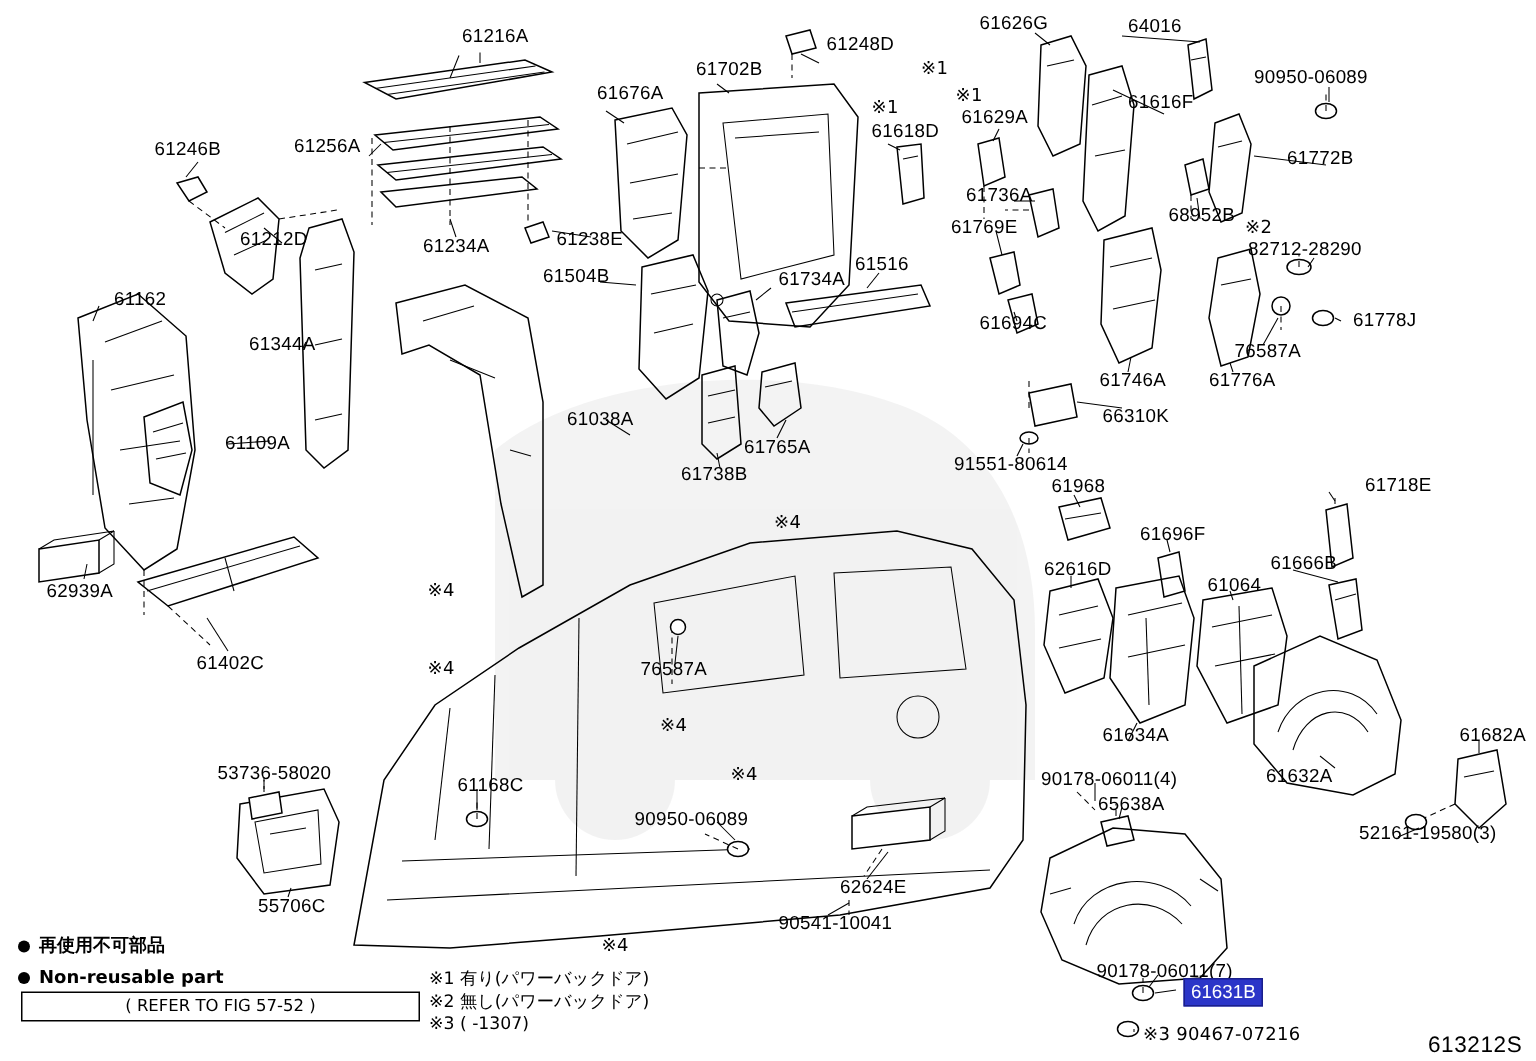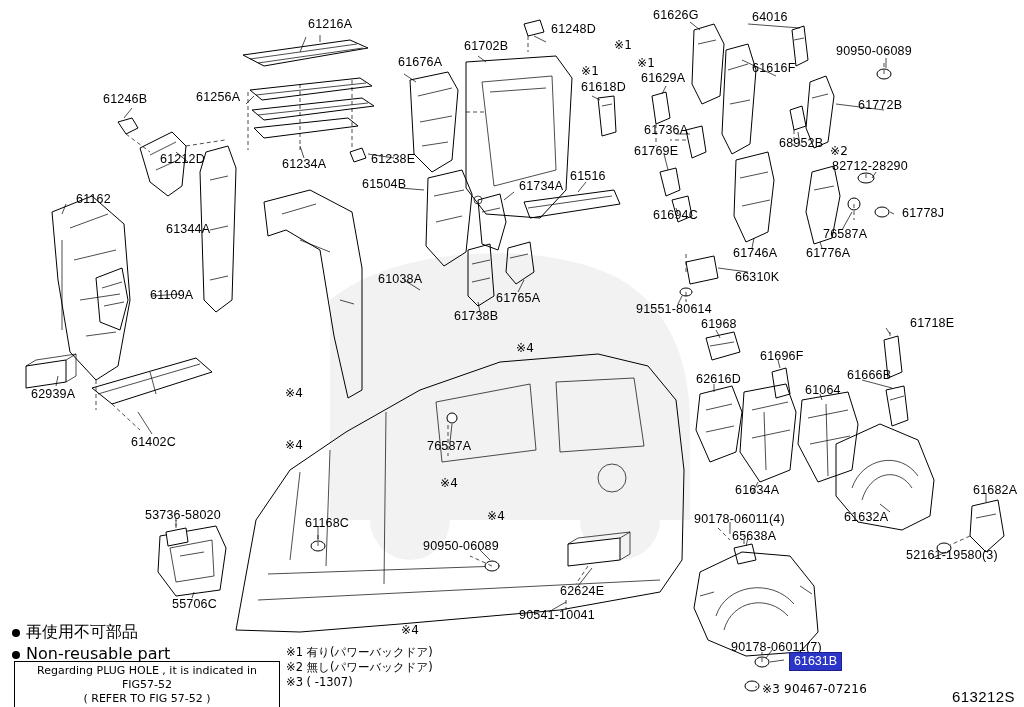--- a/index.html
+++ b/index.html
@@ -28,21 +28,22 @@
     background:#2b35c8;
     color:#fff;
     font-size:12.5px;
     padding:1px 4px 2px 4px;
     white-space:nowrap;
     border:1px solid #1a1f8c;
   }
   .legend{
     position:absolute;
     font-family:"DejaVu Sans", sans-serif;
-    font-size:16px;
+    font-size:12px;
+    font-weight:bold;
   }
   .legend .dot{
     display:inline-block;width:8px;height:8px;border-radius:50%;
     background:#000;margin-right:6px;vertical-align:middle;
   }
   .notebox{
     position:absolute;
     border:1px solid #000;
     font-family:"DejaVu Sans", sans-serif;
     font-size:11px;
@@ -550,21 +551,20 @@
   <div class="hl" style="left:789px;top:652px;">61631B</div>
 
   <div class="legend" style="left:12px;top:622px;">
     <span class="dot"></span><span>再使用不可部品</span>
   </div>
   <div class="legend" style="left:12px;top:644px;">
     <span class="dot"></span><span>Non-reusable part</span>
   </div>
 
   <div class="notebox" style="left:14px;top:661px;width:252px;">
-    <div>Regarding PLUG HOLE , it is indicated in FIG57-52</div>
     <div>( REFER TO FIG 57-52 )</div>
   </div>
 
   <div class="notes" style="left:286px;top:645px;">※1 有り(パワーバックドア)</div>
   <div class="notes" style="left:286px;top:660px;">※2 無し(パワーバックドア)</div>
   <div class="notes" style="left:286px;top:675px;">※3 (      -1307)</div>
 
   <div class="corner" style="left:952px;top:688px;">613212S</div>
 
 </div>

